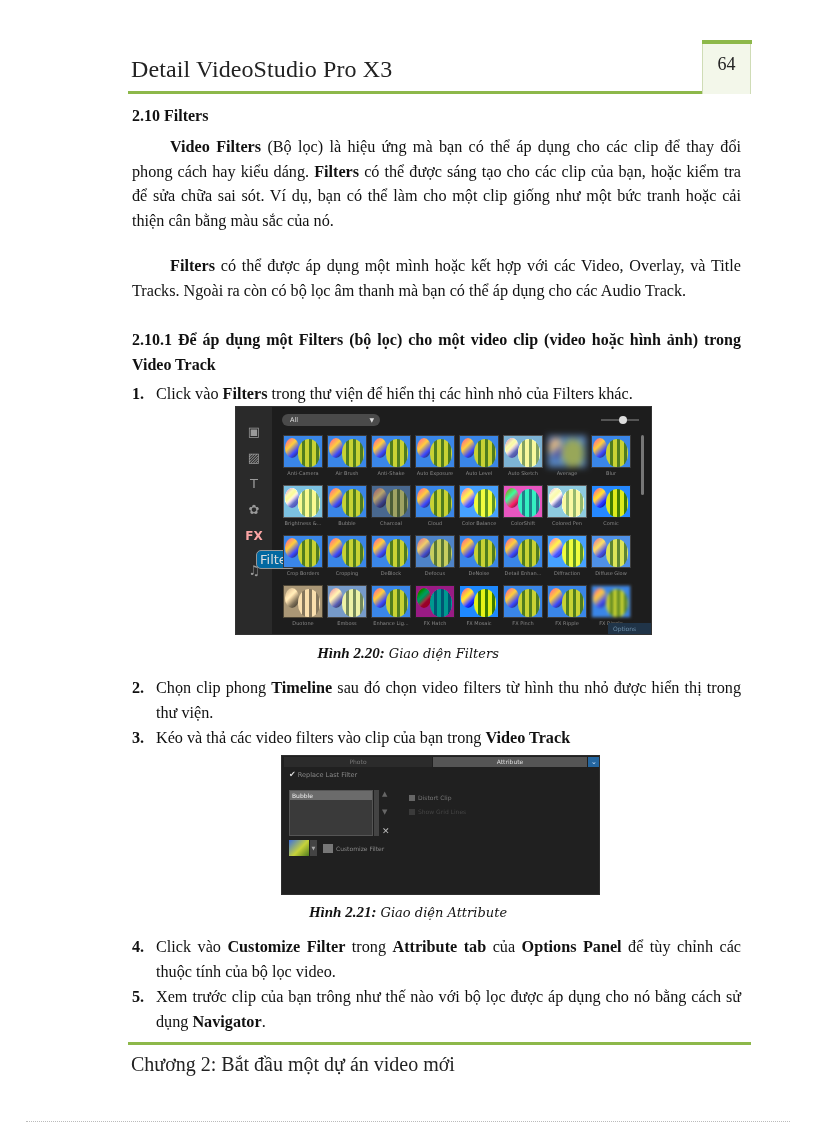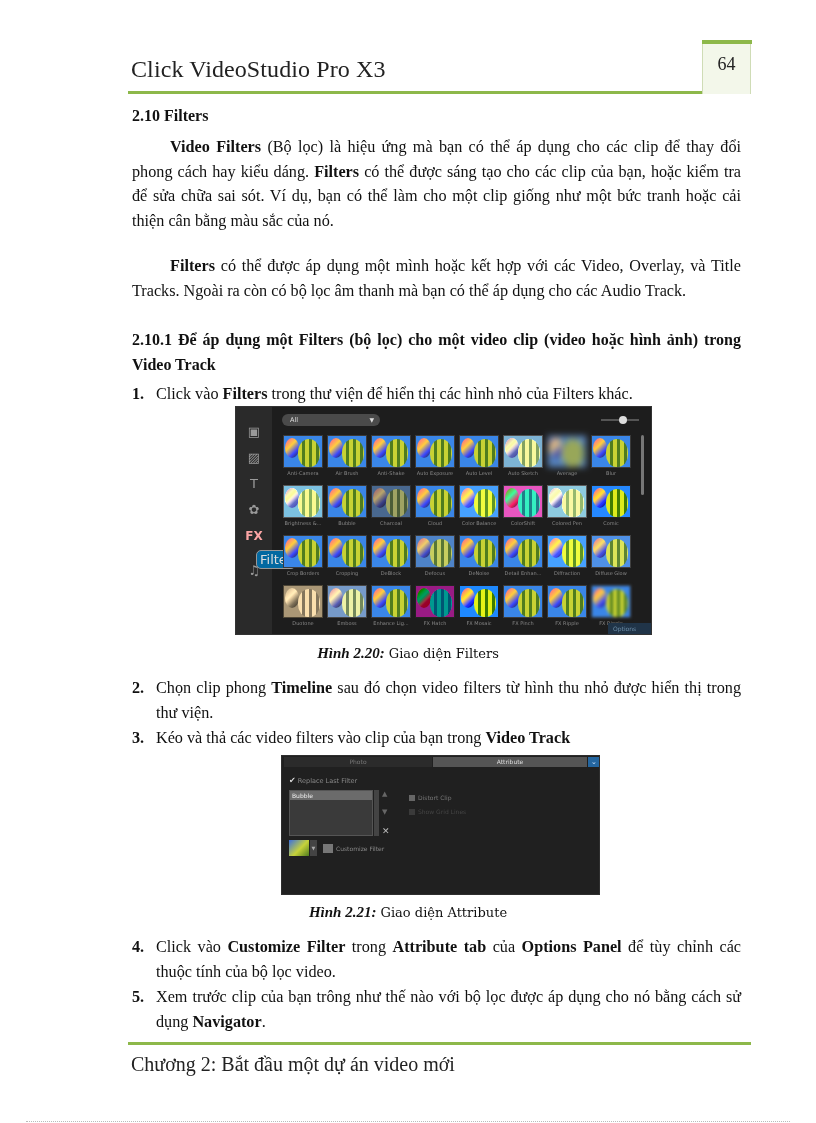--- a/index.html
+++ b/index.html
@@ -15,21 +15,21 @@
 
   .text-block { position: absolute; left: 132px; width: 609px; font-size: 16.2px; line-height: 24.6px; text-align: justify; }
   .text-block b { font-weight: bold; }
   .indent { text-indent: 38px; }
   .h2 { font-weight: bold; font-size: 16px; font-family: Liberation Serif, serif; }
   .li { position: absolute; left: 132px; width: 609px; font-size: 16.2px; line-height: 24.6px; text-align: justify; padding-left: 24px; }
   .li .n { position: absolute; left: 0; font-weight: bold; }
 
   .caption { position: absolute; left: 0; width: 816px; text-align: center; font-size: 15px; }
   .caption .lbl { font-weight: bold; font-style: italic; text-align: right; }
-  .caption .txt { font-family: "DejaVu Serif", serif; font-size: 13px; }
+  .caption .txt { font-style: italic; font-family: "DejaVu Serif", serif; font-size: 13px; }
 
   
   .fig1 { position: absolute; left: 235px; top: 406px; width: 417px; height: 229px; background: #1d1d1d; border: 1px solid #333; overflow: hidden; }
   .fig1 .side { position: absolute; left: 0; top: 0; width: 36px; height: 100%; background: #2a2a2a; }
   .side-ico { position: absolute; left: 9px; width: 18px; height: 14px; color: #9a9a9a; font-size: 13px; font-family: "DejaVu Sans", sans-serif; text-align: center; line-height: 14px; }
   .fx { color: #fca5a5; font-weight: bold; font-size: 12px; }
   .filter-tip { position: absolute; left: 20px; top: 143px; font-family: "DejaVu Sans", sans-serif; font-size: 13px; color: #ddd; border: 1px solid #999; border-radius: 5px; padding: 1px 3px; background: #0369a1; }
   .drop { position: absolute; left: 46px; top: 7px; width: 98px; height: 12px; border-radius: 7px; background: #4a4a4a; font-family: "DejaVu Sans", sans-serif; font-size: 6.5px; color: #ddd; padding-left: 8px; line-height: 12px; }
   .drop .caret { position: absolute; right: 6px; top: 0; font-size: 6px; }
   .zoom-slider { position: absolute; left: 365px; top: 12px; width: 38px; height: 2px; background: #555; }
@@ -45,42 +45,42 @@
   .tile .nm { font-family: "DejaVu Sans", sans-serif; font-size: 5px; color: #888; text-align: center; margin-top: 2px; white-space: nowrap; overflow: hidden; }
   .options-btn { position: absolute; left: 372px; top: 216px; width: 43px; height: 11px; background: #203448; font-family: "DejaVu Sans", sans-serif; font-size: 6px; color: #6d8ea8; line-height: 11px; padding-left: 5px; }
 
   
   .fig2 { position: absolute; left: 281px; top: 755px; width: 319px; height: 140px; background: #202020; border: 1px solid #2e2e2e; overflow: hidden; font-family: "DejaVu Sans", sans-serif; }
   .tabs { position: absolute; left: 0; top: 0; width: 100%; height: 11px; }
   .tab { position: absolute; top: 1px; height: 10px; font-size: 6px; text-align: center; line-height: 10px; }
   .tab-photo { left: 2px; width: 148px; background: #2b2b2b; color: #777; }
   .tab-attr { left: 151px; width: 154px; background: #555; color: #ddd; }
   .collapse { position: absolute; left: 306px; top: 1px; width: 12px; height: 10px; background: #2466a0; color: #cfe4ff; font-size: 7px; text-align: center; line-height: 10px; }
-  .chk { position: absolute; left: 7px; top: 20px; font-size: 6.5px; color: #888; }
+  .chk { position: absolute; left: 7px; top: 14px; font-size: 6.5px; color: #888; }
   .chk .mark { color: #ddd; font-size: 8px; }
   .list { position: absolute; left: 7px; top: 34px; width: 84px; height: 46px; background: #3a3a3a; border: 1px solid #555; }
   .list .sel { height: 9px; background: #6b6b6b; color: #eee; font-size: 6px; line-height: 9px; padding-left: 2px; }
   .list-scroll { position: absolute; left: 92px; top: 34px; width: 5px; height: 46px; background: #444; }
   .side-btn { position: absolute; left: 100px; font-size: 7px; color: #666; }
   .side-btn.x { color: #bbb; font-size: 9px; }
   .opt { position: absolute; left: 127px; font-size: 6px; color: #777; }
   .opt .box { display: inline-block; width: 6px; height: 6px; background: #666; margin-right: 3px; vertical-align: middle; }
   .filter-thumb { position: absolute; left: 7px; top: 84px; width: 20px; height: 16px; background: linear-gradient(135deg, #3a6fe0, #c7d23a 55%, #4f7c1e); }
   .filter-drop { position: absolute; left: 28px; top: 84px; width: 7px; height: 16px; background: #444; color: #aaa; font-size: 5px; text-align: center; line-height: 16px; }
   .cust-ico { position: absolute; left: 41px; top: 88px; width: 10px; height: 9px; background: #777; }
   .cust-lbl { position: absolute; left: 54px; top: 89px; font-size: 6px; color: #888; }
 
   .footer-rule { position: absolute; left: 128px; top: 1042px; width: 623px; height: 3px; background: #8db84a; }
   .footer-title { position: absolute; left: 131px; top: 1053px; font-size: 20px; color: #222; }
   .dotline { position: absolute; left: 26px; top: 1121px; width: 764px; height: 1px; border-top: 1px dotted #bbb; }
 </style>
 </head>
 <body>
 
-<div class="header-title">Click VideoStudio  Pro X3</div>
+<div class="header-title">Detail VideoStudio  Pro X3</div>
 <div class="header-rule"></div>
 <div class="page-num-box">
   <div class="top-bar"></div>
   <div class="num">64</div>
 </div>
 
 <div class="text-block h2" style="top:104px;">2.10 Filters</div>
 
 <div class="text-block indent" style="top:135px;">
   <b>Video Filters</b><span> (Bộ lọc) là hiệu ứng mà bạn có thể áp dụng cho các clip để thay đổi phong cách hay kiểu dáng. </span><b>Filters</b><span> có thể được sáng tạo cho các clip của bạn, hoặc kiểm tra để sửa chữa sai sót. Ví dụ, bạn có thể làm cho một clip giống như một bức tranh hoặc cải thiện cân bằng màu sắc của nó.</span>

